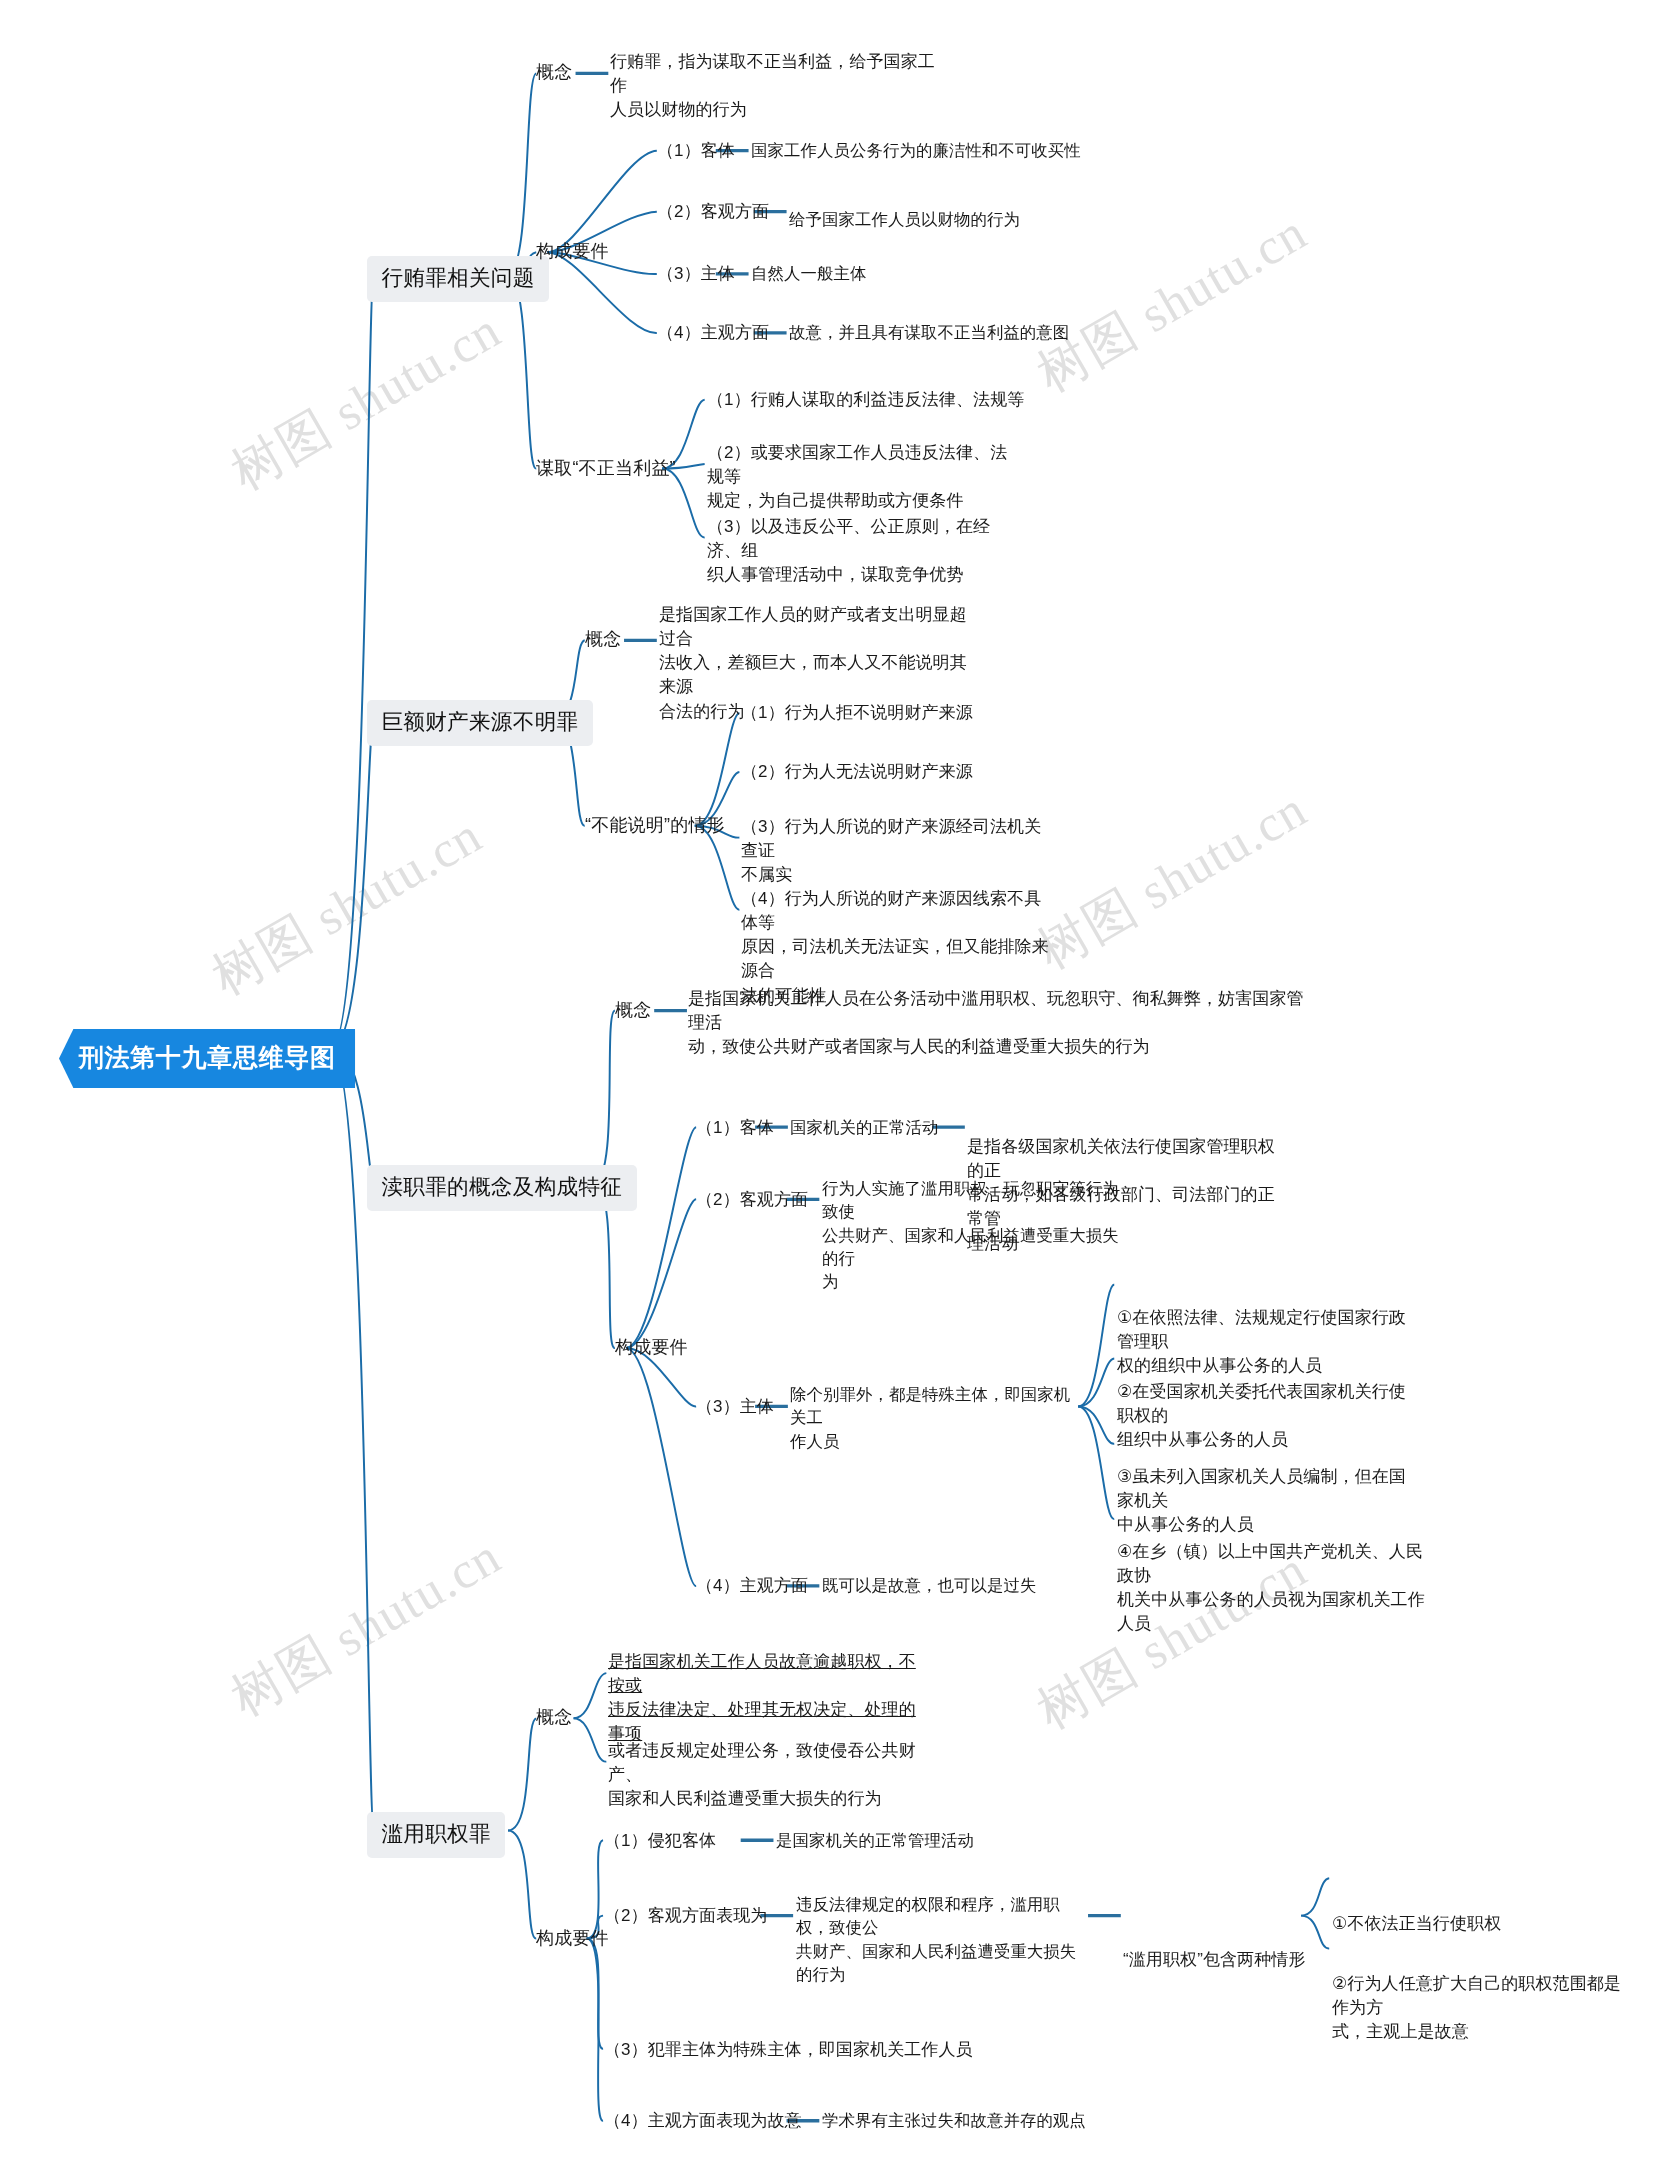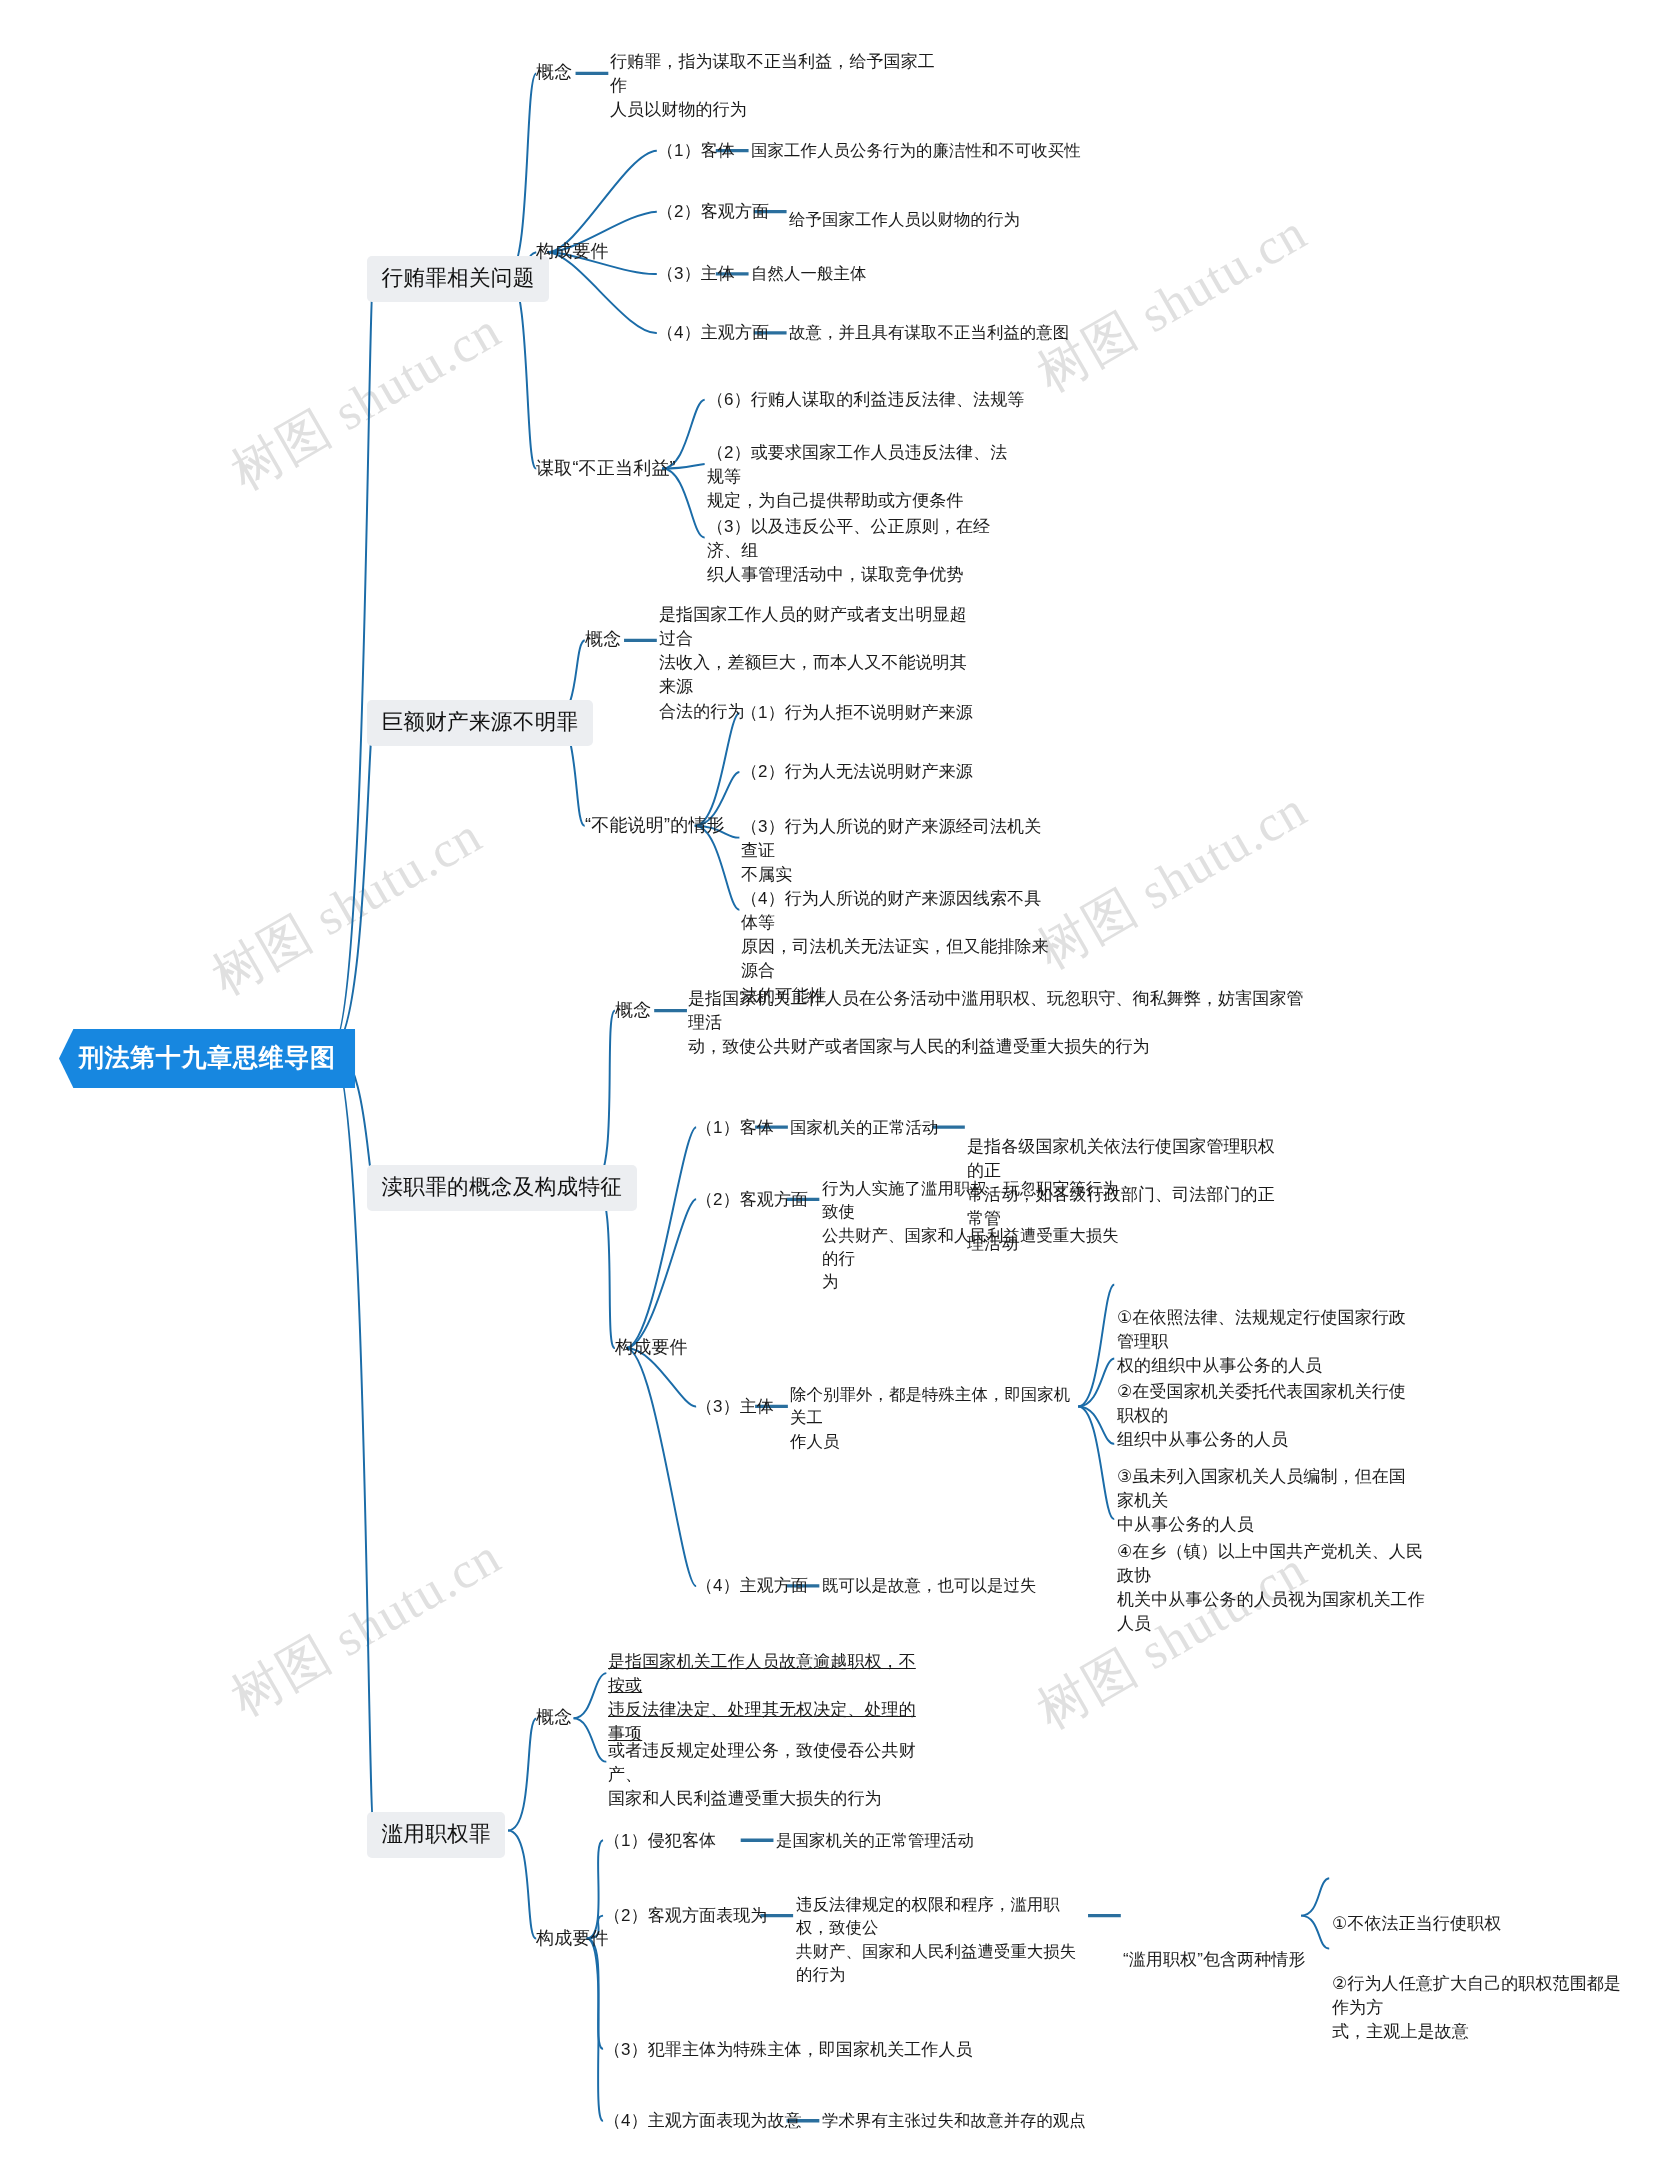--- a/index.html
+++ b/index.html
@@ -169,21 +169,21 @@
   <div class="node lvl3" style="left:657px; top:200px;">（2）客观方面</div>
   <div class="node lvl4" style="left:789px; top:200px;margin-top:8px;">给予国家工作人员以财物的行为</div>
 
   <div class="node lvl3" style="left:657px; top:262px;">（3）主体</div>
   <div class="node lvl4" style="left:751px; top:262px;">自然人一般主体</div>
 
   <div class="node lvl3" style="left:657px; top:321px;">（4）主观方面</div>
   <div class="node lvl4" style="left:789px; top:321px;">故意，并且具有谋取不正当利益的意图</div>
 
   <div class="node lvl2" style="left:536px; top:456px;">谋取“不正当利益”</div>
-  <div class="node lvl3" style="left:707px; top:388px;">（6）行贿人谋取的利益违反法律、法规等</div>
+  <div class="node lvl3" style="left:707px; top:388px;">（1）行贿人谋取的利益违反法律、法规等</div>
   <div class="node lvl3" style="left:707px; top:441px; width:308px;">（2）或要求国家工作人员违反法律、法规等
 规定，为自己提供帮助或方便条件</div>
   <div class="node lvl3" style="left:707px; top:515px; width:308px;">（3）以及违反公平、公正原则，在经济、组
 织人事管理活动中，谋取竞争优势</div>
 
   <div class="node lvl1" style="left:367px; top:700px;">巨额财产来源不明罪</div>
 
   <div class="node lvl2" style="left:585px; top:627px;">概念</div>
   <div class="node lvl3" style="left:659px; top:603px; width:308px;">是指国家工作人员的财产或者支出明显超过合
 法收入，差额巨大，而本人又不能说明其来源

